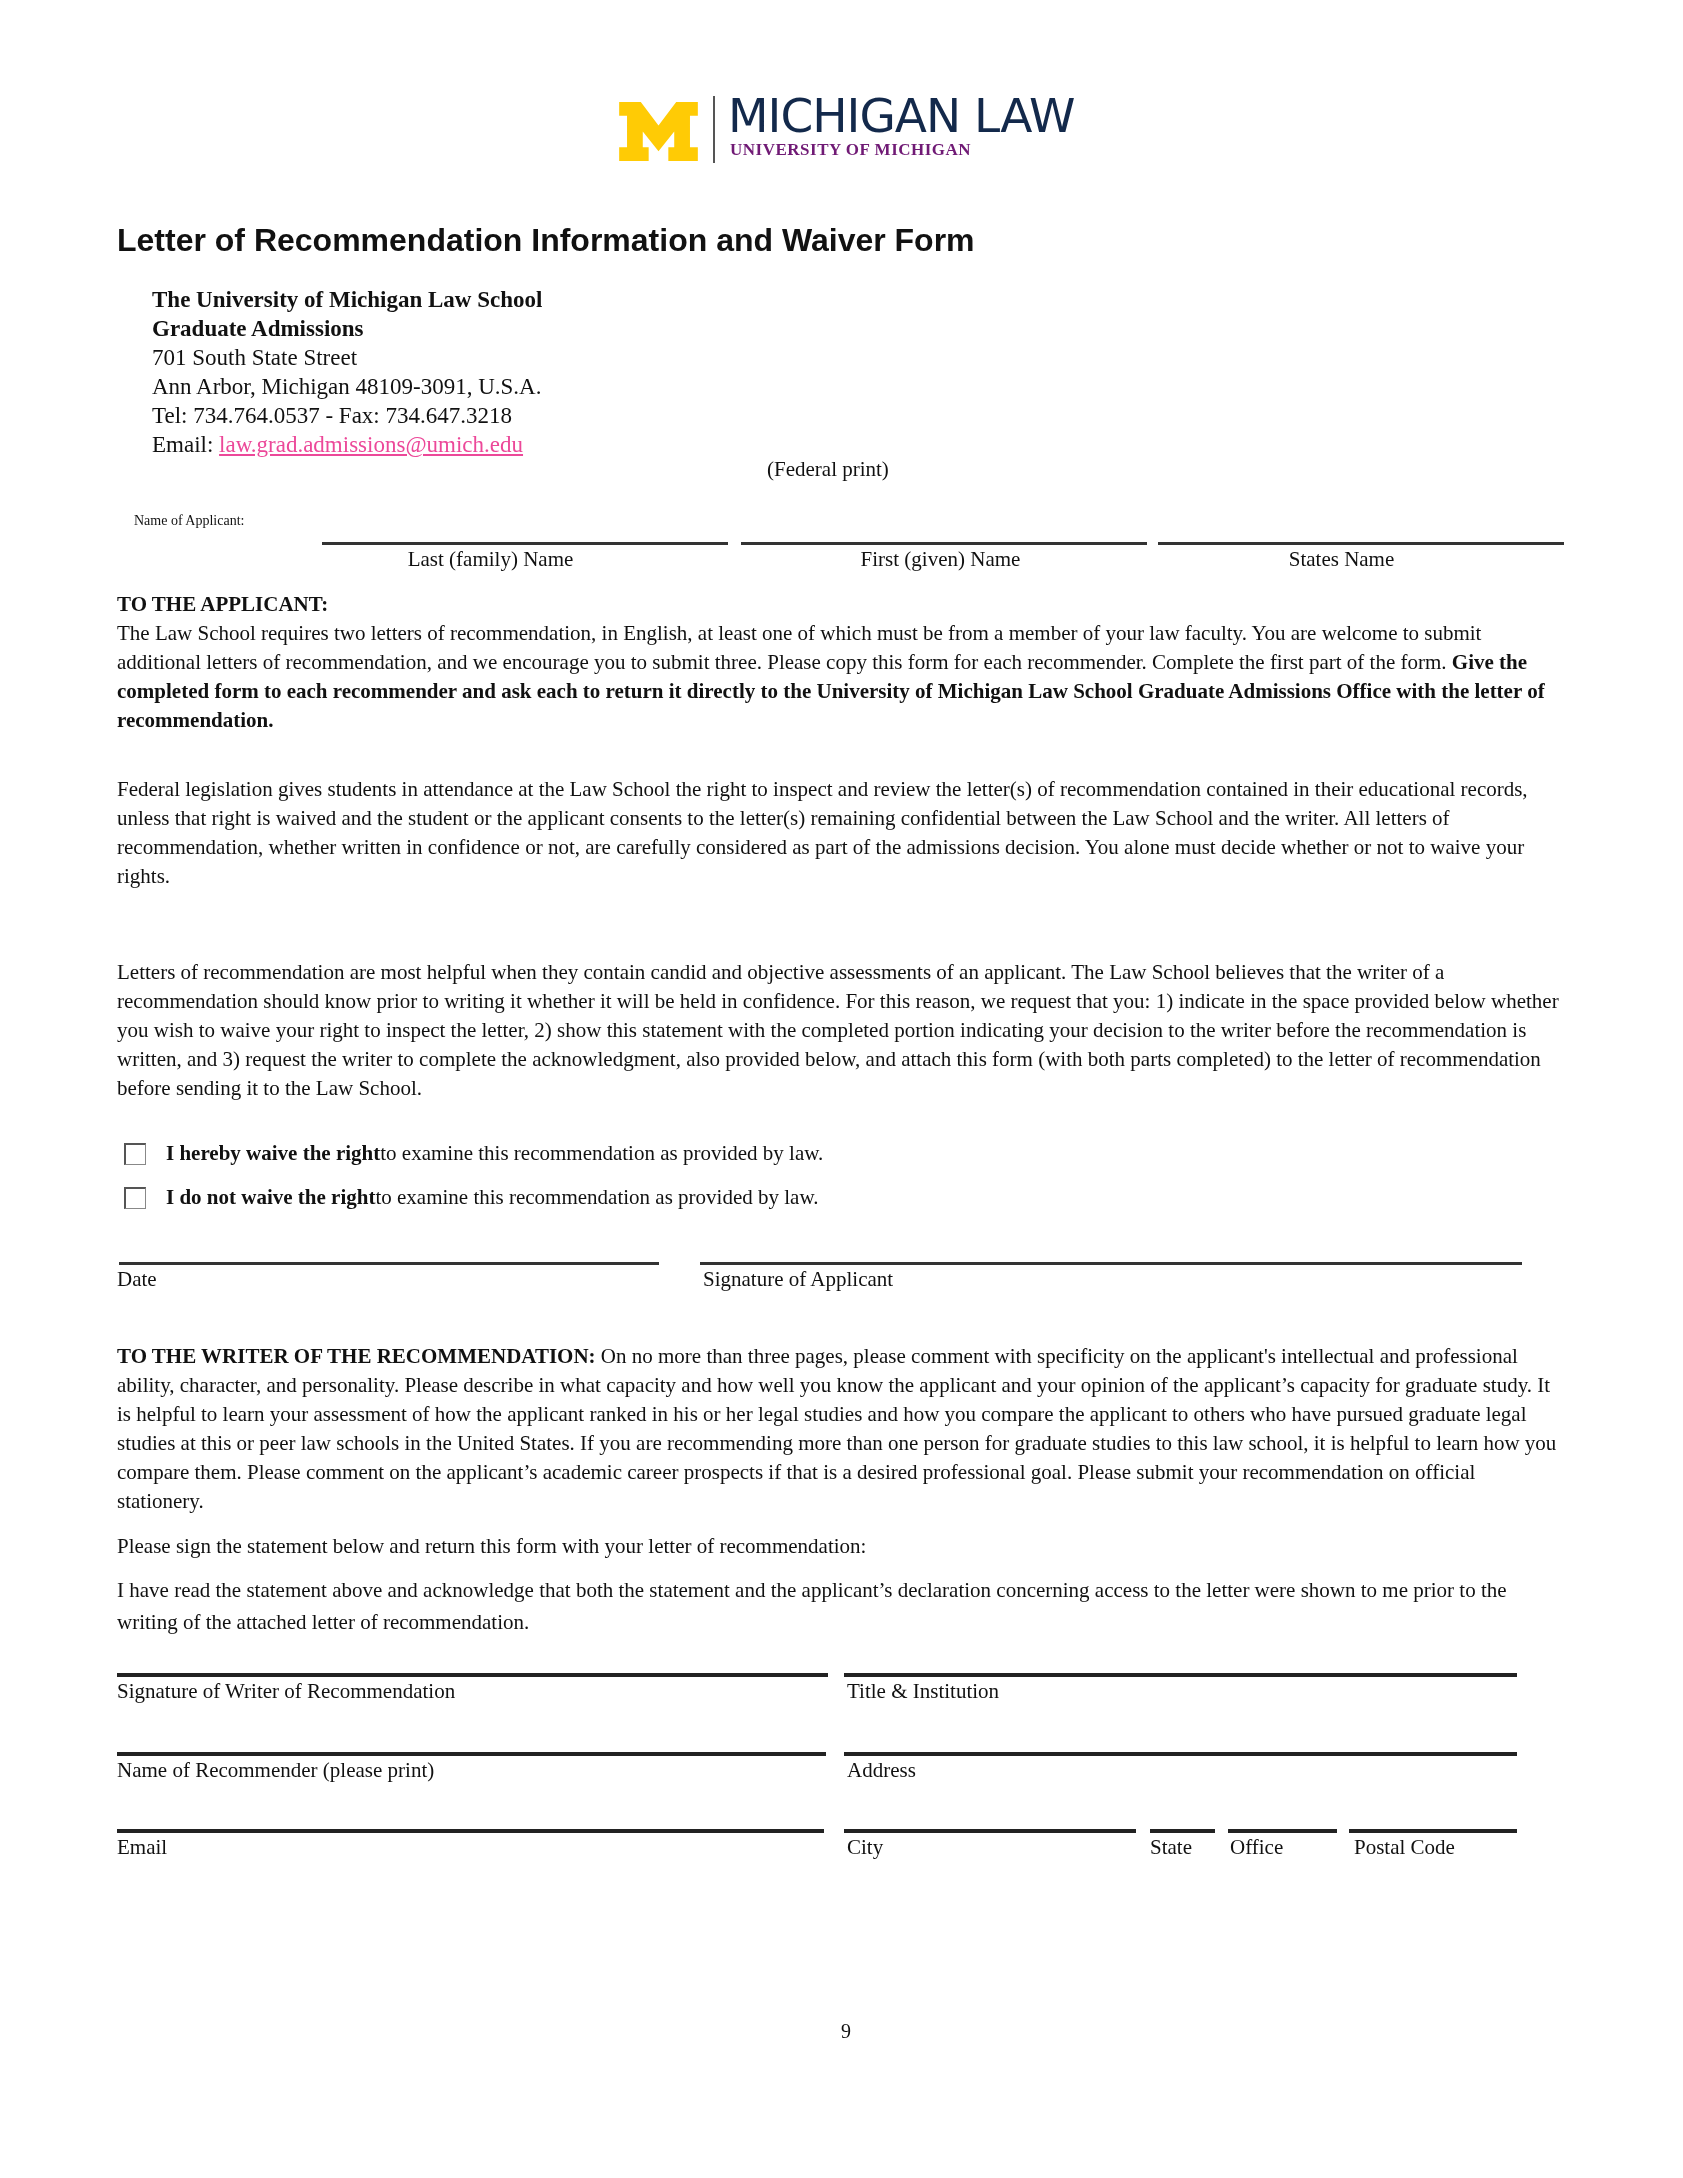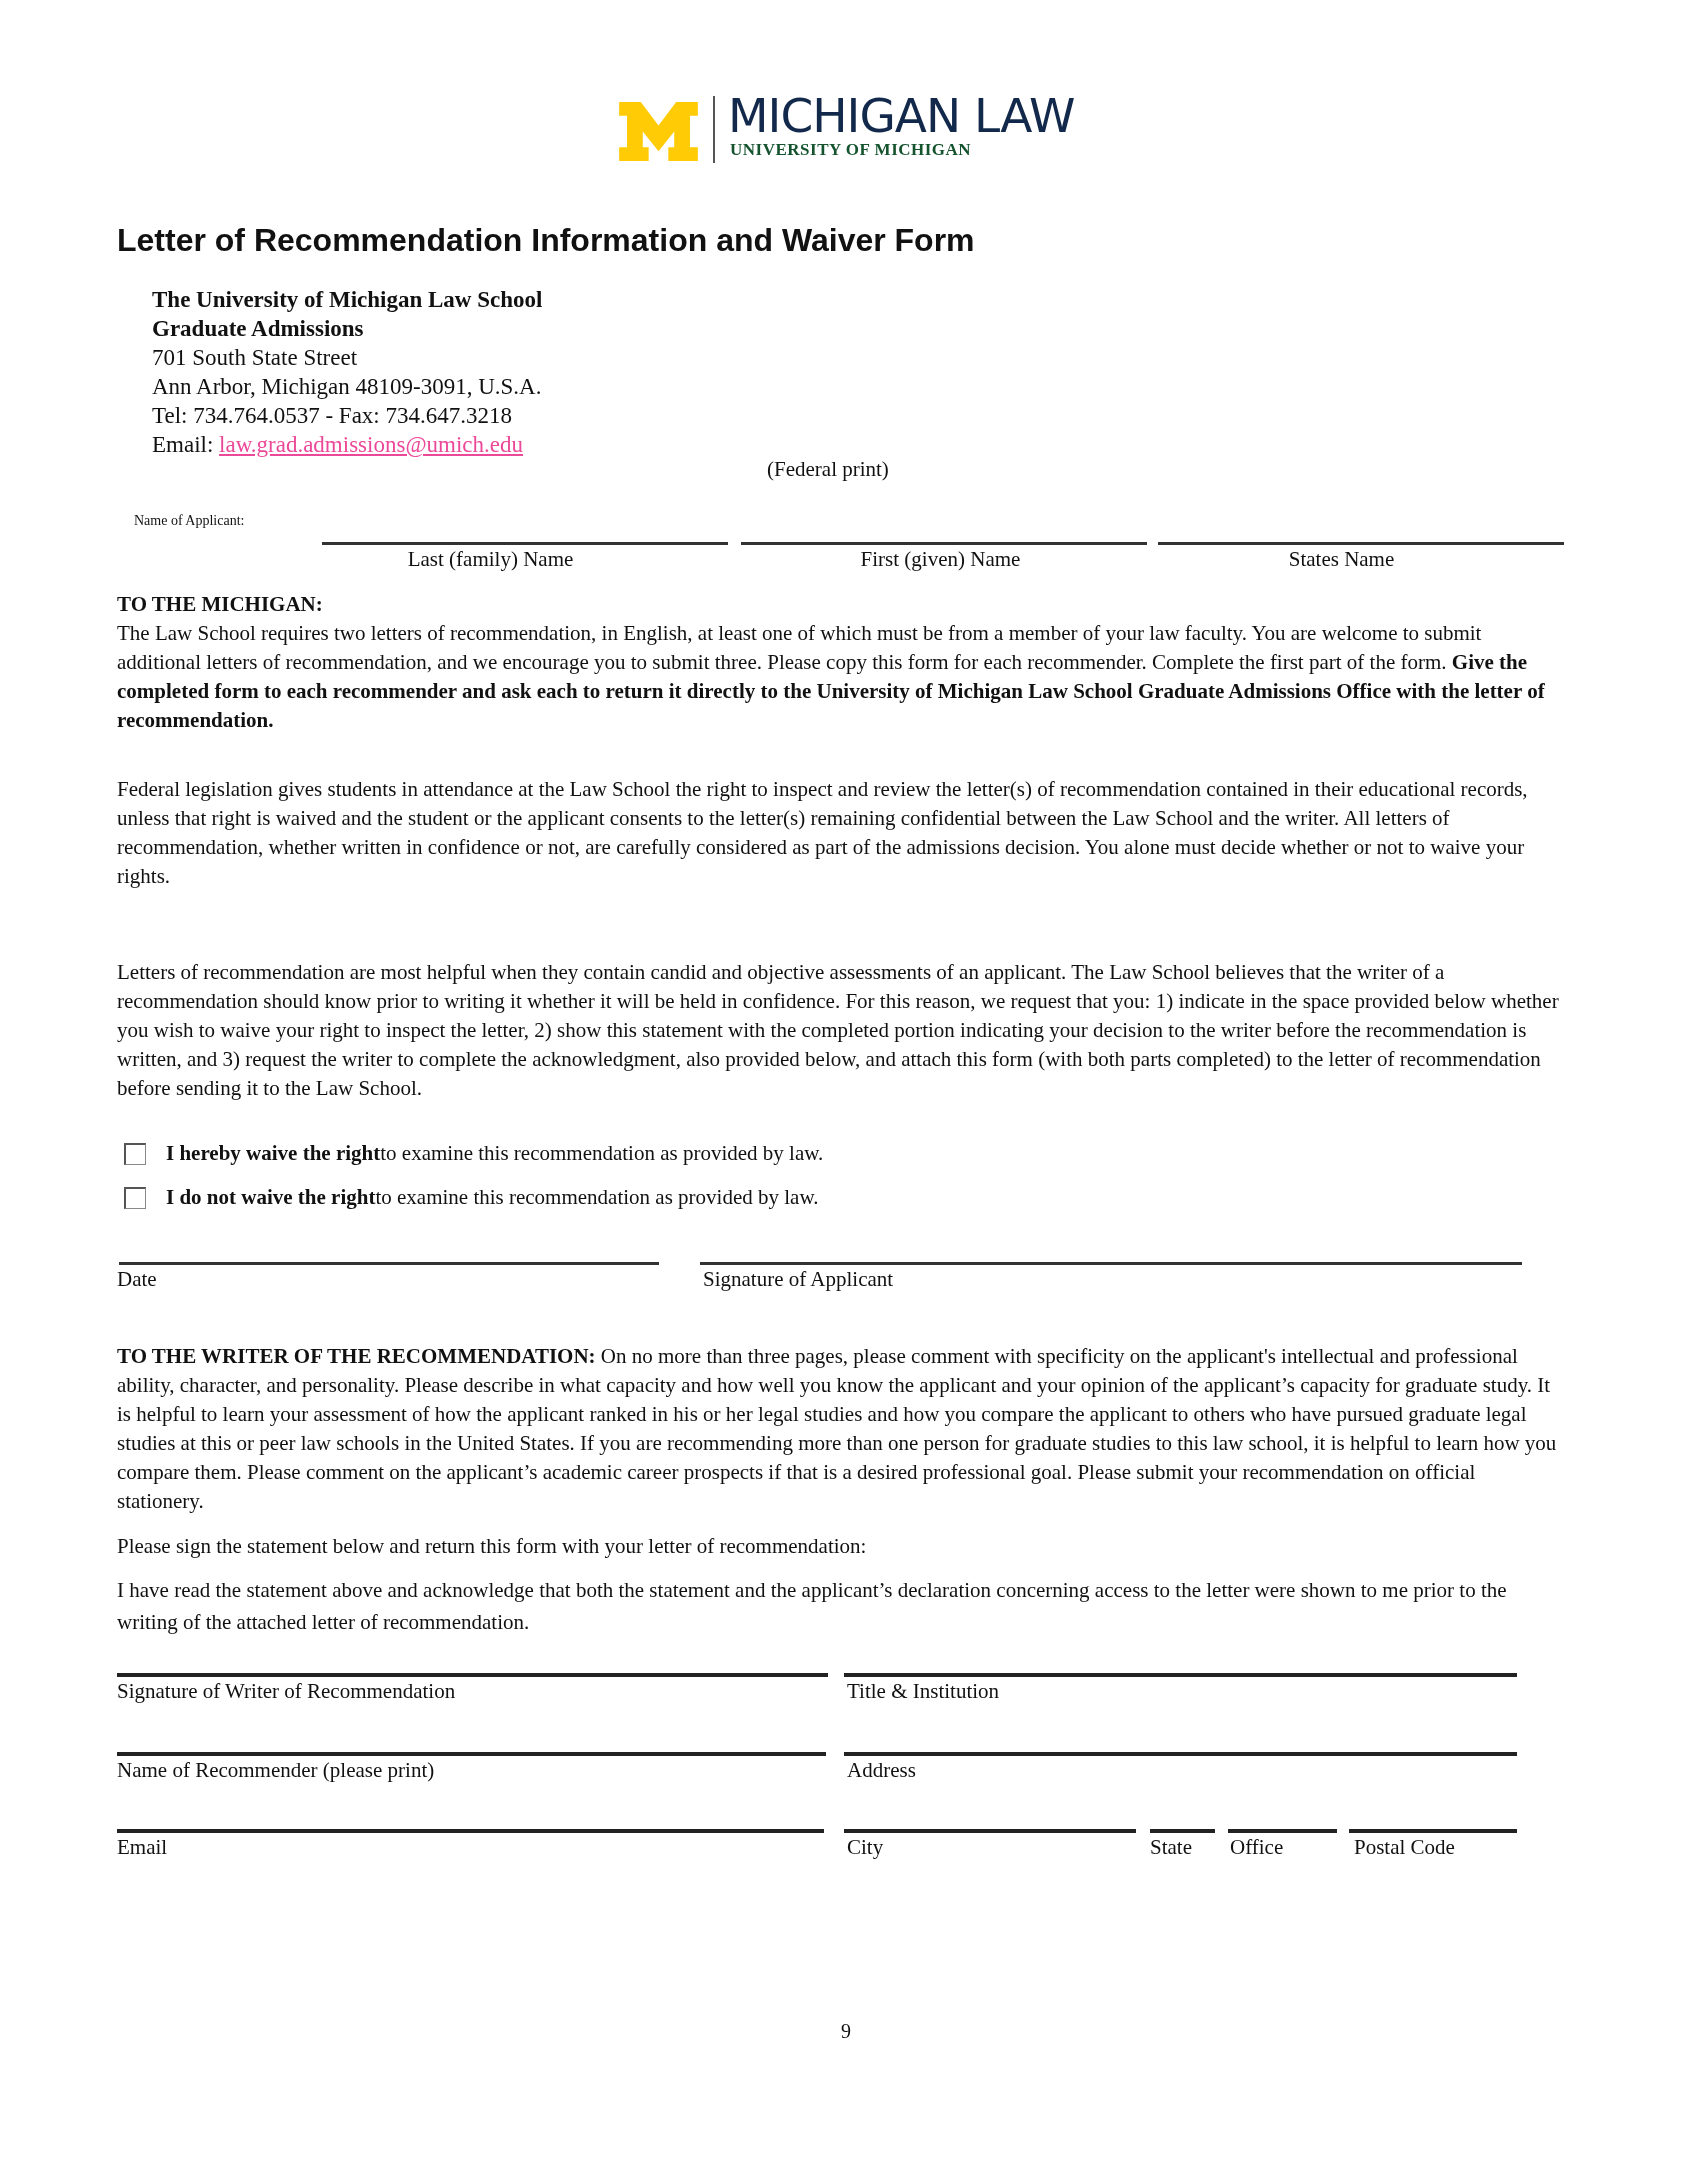--- a/index.html
+++ b/index.html
@@ -3,21 +3,21 @@
 <meta charset="utf-8">
 <style>
   * { box-sizing: border-box; margin: 0; padding: 0; }
   html, body { width: 1683px; height: 2178px; background: #ffffff; }
   body { position: relative; font-family: "Liberation Serif", serif; color: #111; overflow: hidden; }
   .abs { position: absolute; }
   .logo { position: absolute; left: 619px; top: 94px; width: 436px; height: 79px; }
   .logo-m { position: absolute; left: 0; top: 8px; width: 79px; height: 59px; }
   .logo-sep { position: absolute; left: 94px; top: 2px; width: 2px; height: 67px; background: #555; }
   .logo-title { position: absolute; left: 109px; top: -6px; font-family: "DejaVu Sans", sans-serif; font-size: 47px; color: #13294b; letter-spacing: -1px; white-space: nowrap; }
-  .logo-sub { position: absolute; left: 111px; top: 46px; font-family: "Liberation Serif", serif; font-weight: bold; font-size: 17px; color: #14532d; letter-spacing: 0.5px; white-space: nowrap; }
+  .logo-sub { position: absolute; left: 111px; top: 46px; font-family: "Liberation Serif", serif; font-weight: bold; font-size: 17px; color: #701a75; letter-spacing: 0.5px; white-space: nowrap; }
   .title { left: 117px; top: 222px; font-family: "Liberation Sans", sans-serif; font-weight: bold; font-size: 32px; white-space: nowrap; }
   .addr { left: 117px; top: 285px; font-size: 23px; line-height: 29px; margin-left: 35px; }
   .addr .b { font-weight: bold; }
   .addr a { color: #ec4899; text-decoration: underline; }
   .please-print { left: 767px; top: 457px; font-size: 21px; }
   .name-label { left: 134px; top: 513px; font-size: 14px; }
   .line { position: absolute; height: 3px; background: #333; }
   .line.thick { height: 4px; background: #222; }
   .sub-label { position: absolute; font-size: 21px; text-align: center; }
   .para { position: absolute; left: 117px; width: 1445px; font-size: 21px; line-height: 29px; text-align: left; }
@@ -54,21 +54,21 @@
 <div class="abs please-print">(Federal print)</div>
 <div class="abs name-label">Name of Applicant:</div>
 <div class="line" style="left:322px; top:542px; width:406px;"></div>
 <div class="line" style="left:741px; top:542px; width:406px;"></div>
 <div class="line" style="left:1158px; top:542px; width:406px;"></div>
 <div class="sub-label" style="left:322px; top:547px; width:337px;">Last (family) Name</div>
 <div class="sub-label" style="left:772px; top:547px; width:337px;">First (given) Name</div>
 <div class="sub-label" style="left:1173px; top:547px; width:337px;">States Name</div>
 
 <div class="para" style="top:590px;">
-  <div class="b">TO THE MICHIGAN:</div>
+  <div class="b">TO THE APPLICANT:</div>
   <div><span>The Law School requires two letters of recommendation, in English, at least one of which must be from a member of your law faculty. You are welcome to submit additional letters of recommendation, and we encourage you to submit three. Please copy this form for each recommender. Complete the first part of the form. </span><span class="b">Give the completed form to each recommender and ask each to return it directly to the University of Michigan Law School Graduate Admissions Office with the letter of recommendation.</span></div>
 </div>
 <div class="para" style="top:775px;">Federal legislation gives students in attendance at the Law School the right to inspect and review the letter(s) of recommendation contained in their educational records, unless that right is waived and the student or the applicant consents to the letter(s) remaining confidential between the Law School and the writer. All letters of recommendation, whether written in confidence or not, are carefully considered as part of the admissions decision. You alone must decide whether or not to waive your rights.</div>
 <div class="para" style="top:958px;">Letters of recommendation are most helpful when they contain candid and objective assessments of an applicant. The Law School believes that the writer of a recommendation should know prior to writing it whether it will be held in confidence. For this reason, we request that you: 1) indicate in the space provided below whether you wish to waive your right to inspect the letter, 2) show this statement with the completed portion indicating your decision to the writer before the recommendation is written, and 3) request the writer to complete the acknowledgment, also provided below, and attach this form (with both parts completed) to the letter of recommendation before sending it to the Law School.</div>
 
 <div class="chk-row" style="top:1141px;">
   <div class="chk"></div>
   <span class="b">I hereby waive the right</span>
     <span> to examine this recommendation as provided by law.</span>
 </div>

